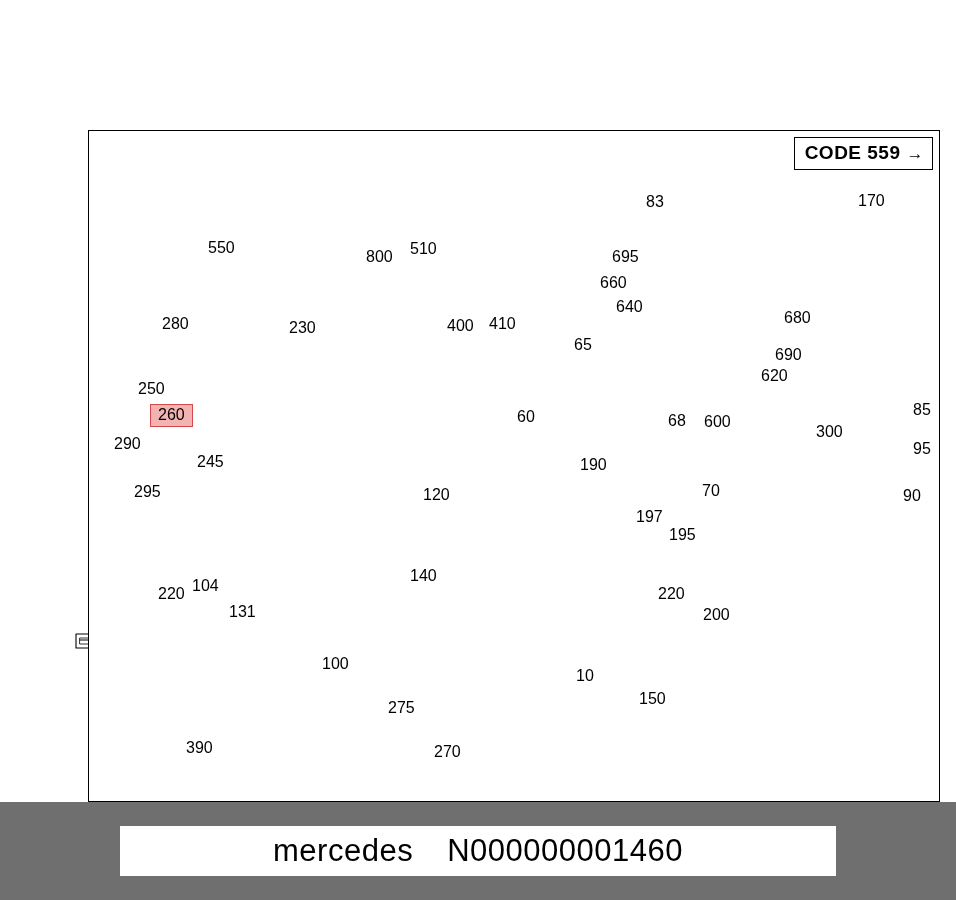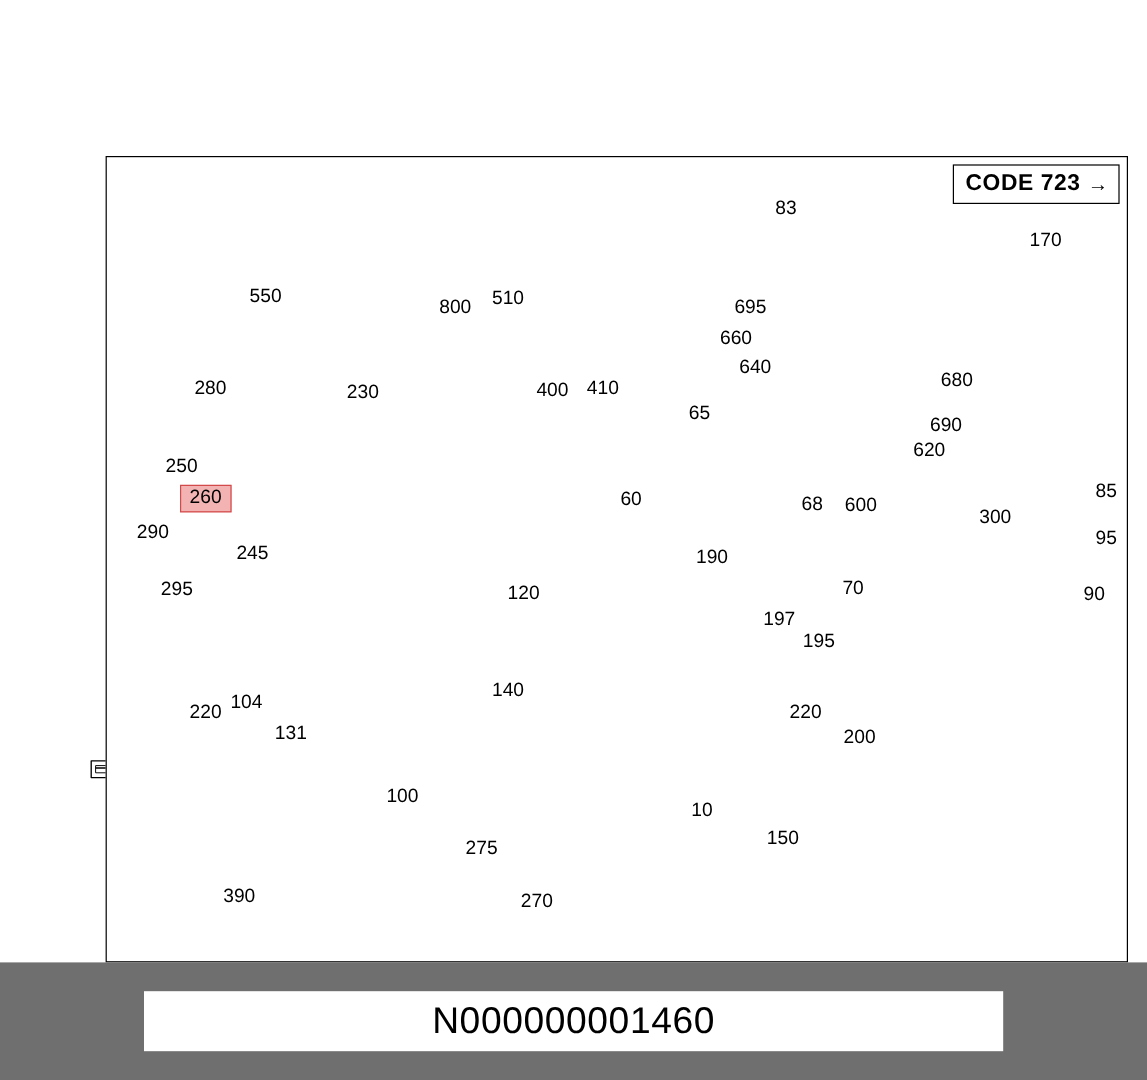--- a/index.html
+++ b/index.html
@@ -359,21 +359,21 @@
       <path d="M664 522 L674 518 L678 532 L668 536 Z"></path>
       <path d="M670 532 L670 542" stroke-width="0.9"></path>
       <path d="M662 556 C662 548 670 544 676 548 C682 552 682 564 676 568 C670 572 662 566 662 556Z"></path>
       <path d="M668 556 C668 552 672 550 674 553 C676 556 676 562 673 563 C670 564 668 560 668 556Z" stroke-width="0.8"></path>
       <path d="M668 572 L668 580" stroke-width="0.9"></path>
     </g>
   </svg>
 
   <div id="diagram-frame">
     <div id="code-badge">
-      <span>CODE 723</span>
+      <span>CODE 559</span>
       <span class="arrow">→</span>
     </div>
   </div>
 
   <div id="callouts">
     <div class="callout" style="left:208px;top:240px;">550</div>
     <div class="callout" style="left:366px;top:249px;">800</div>
     <div class="callout" style="left:410px;top:241px;">510</div>
     <div class="callout" style="left:162px;top:316px;">280</div>
     <div class="callout" style="left:289px;top:320px;">230</div>
@@ -382,21 +382,21 @@
     <div class="callout" style="left:114px;top:436px;">290</div>
     <div class="callout" style="left:197px;top:454px;">245</div>
     <div class="callout" style="left:134px;top:484px;">295</div>
     <div class="callout" style="left:447px;top:318px;">400</div>
     <div class="callout" style="left:489px;top:316px;">410</div>
     <div class="callout" style="left:574px;top:337px;">65</div>
     <div class="callout" style="left:517px;top:409px;">60</div>
     <div class="callout" style="left:668px;top:413px;">68</div>
     <div class="callout" style="left:580px;top:457px;">190</div>
     <div class="callout" style="left:702px;top:483px;">70</div>
-    <div class="callout" style="left:646px;top:166px;">83</div>
+    <div class="callout" style="left:646px;top:194px;">83</div>
     <div class="callout" style="left:858px;top:193px;">170</div>
     <div class="callout" style="left:612px;top:249px;">695</div>
     <div class="callout" style="left:600px;top:275px;">660</div>
     <div class="callout" style="left:616px;top:299px;">640</div>
     <div class="callout" style="left:784px;top:310px;">680</div>
     <div class="callout" style="left:775px;top:347px;">690</div>
     <div class="callout" style="left:761px;top:368px;">620</div>
     <div class="callout" style="left:704px;top:414px;">600</div>
     <div class="callout" style="left:816px;top:424px;">300</div>
     <div class="callout" style="left:913px;top:402px;">85</div>
@@ -414,16 +414,17 @@
     <div class="callout" style="left:322px;top:656px;">100</div>
     <div class="callout" style="left:388px;top:700px;">275</div>
     <div class="callout" style="left:434px;top:744px;">270</div>
     <div class="callout" style="left:576px;top:668px;">10</div>
     <div class="callout" style="left:639px;top:691px;">150</div>
     <div class="callout" style="left:186px;top:740px;">390</div>
   </div>
 
   <div id="bottom-bar"></div>
   <div id="bottom-strip">
+    <span id="brand">mercedes</span>
     <span id="partnumber">N000000001460</span>
   </div>
 
 </div>
 
 </body></html>

